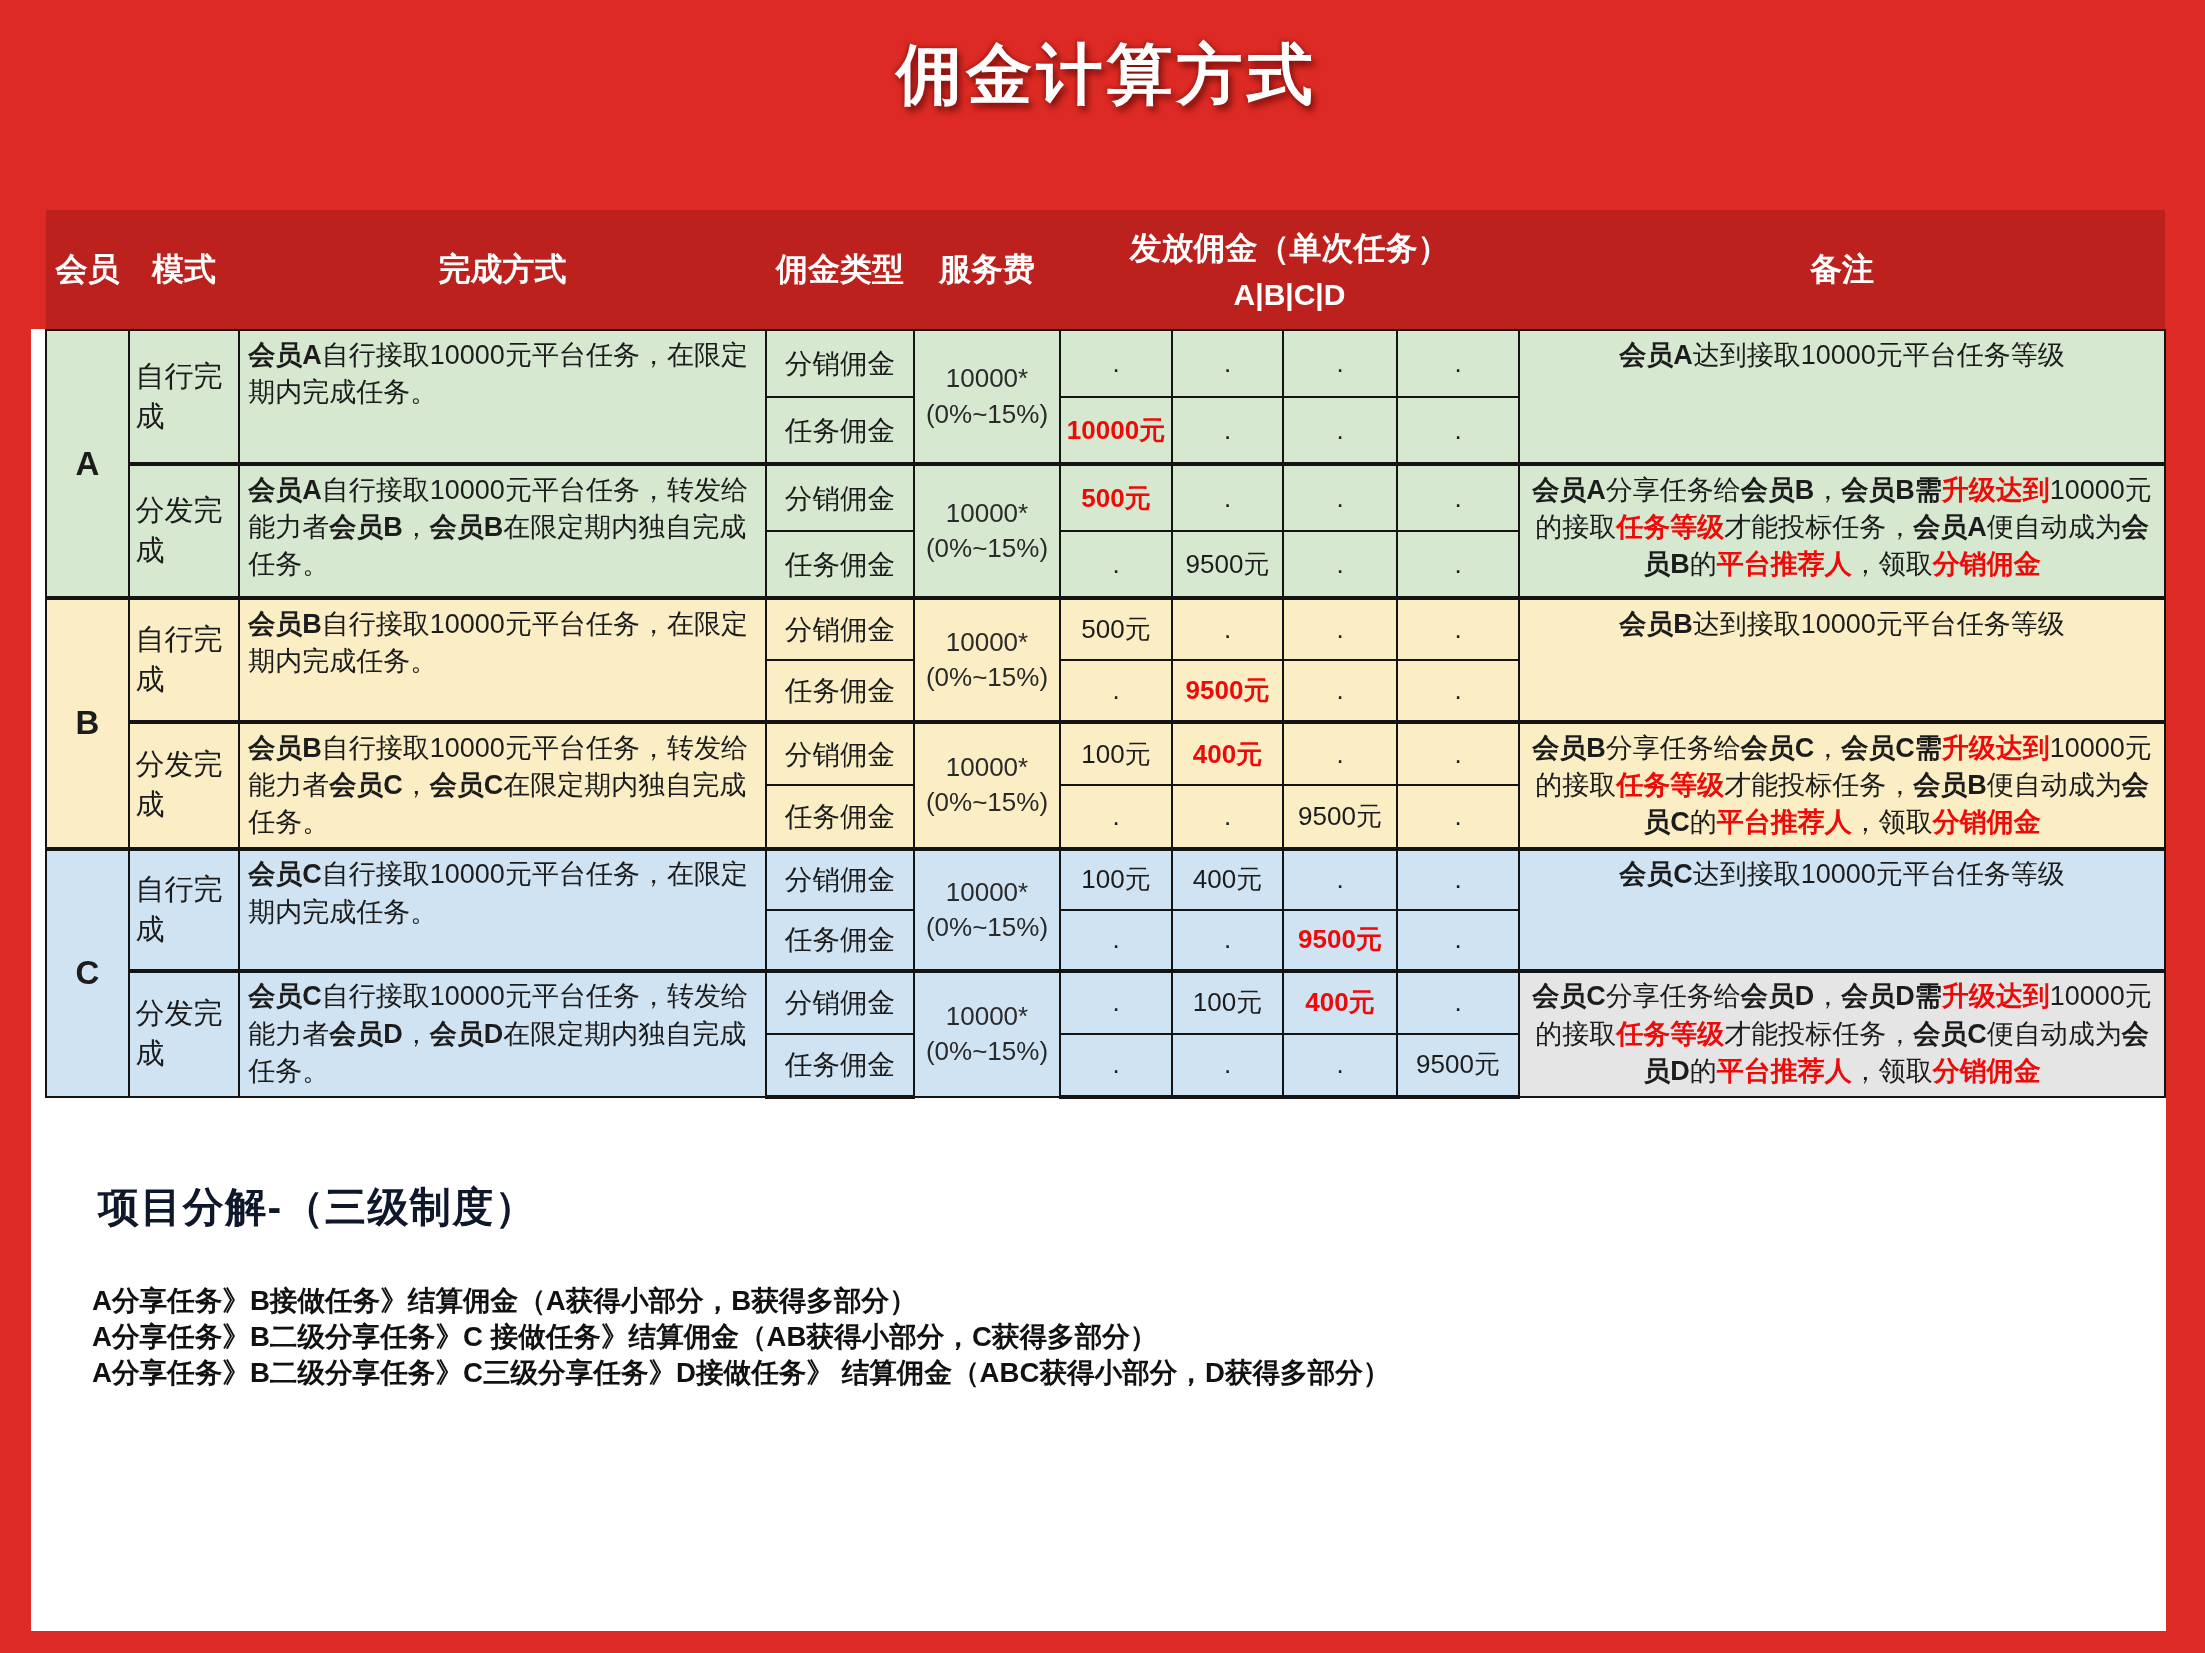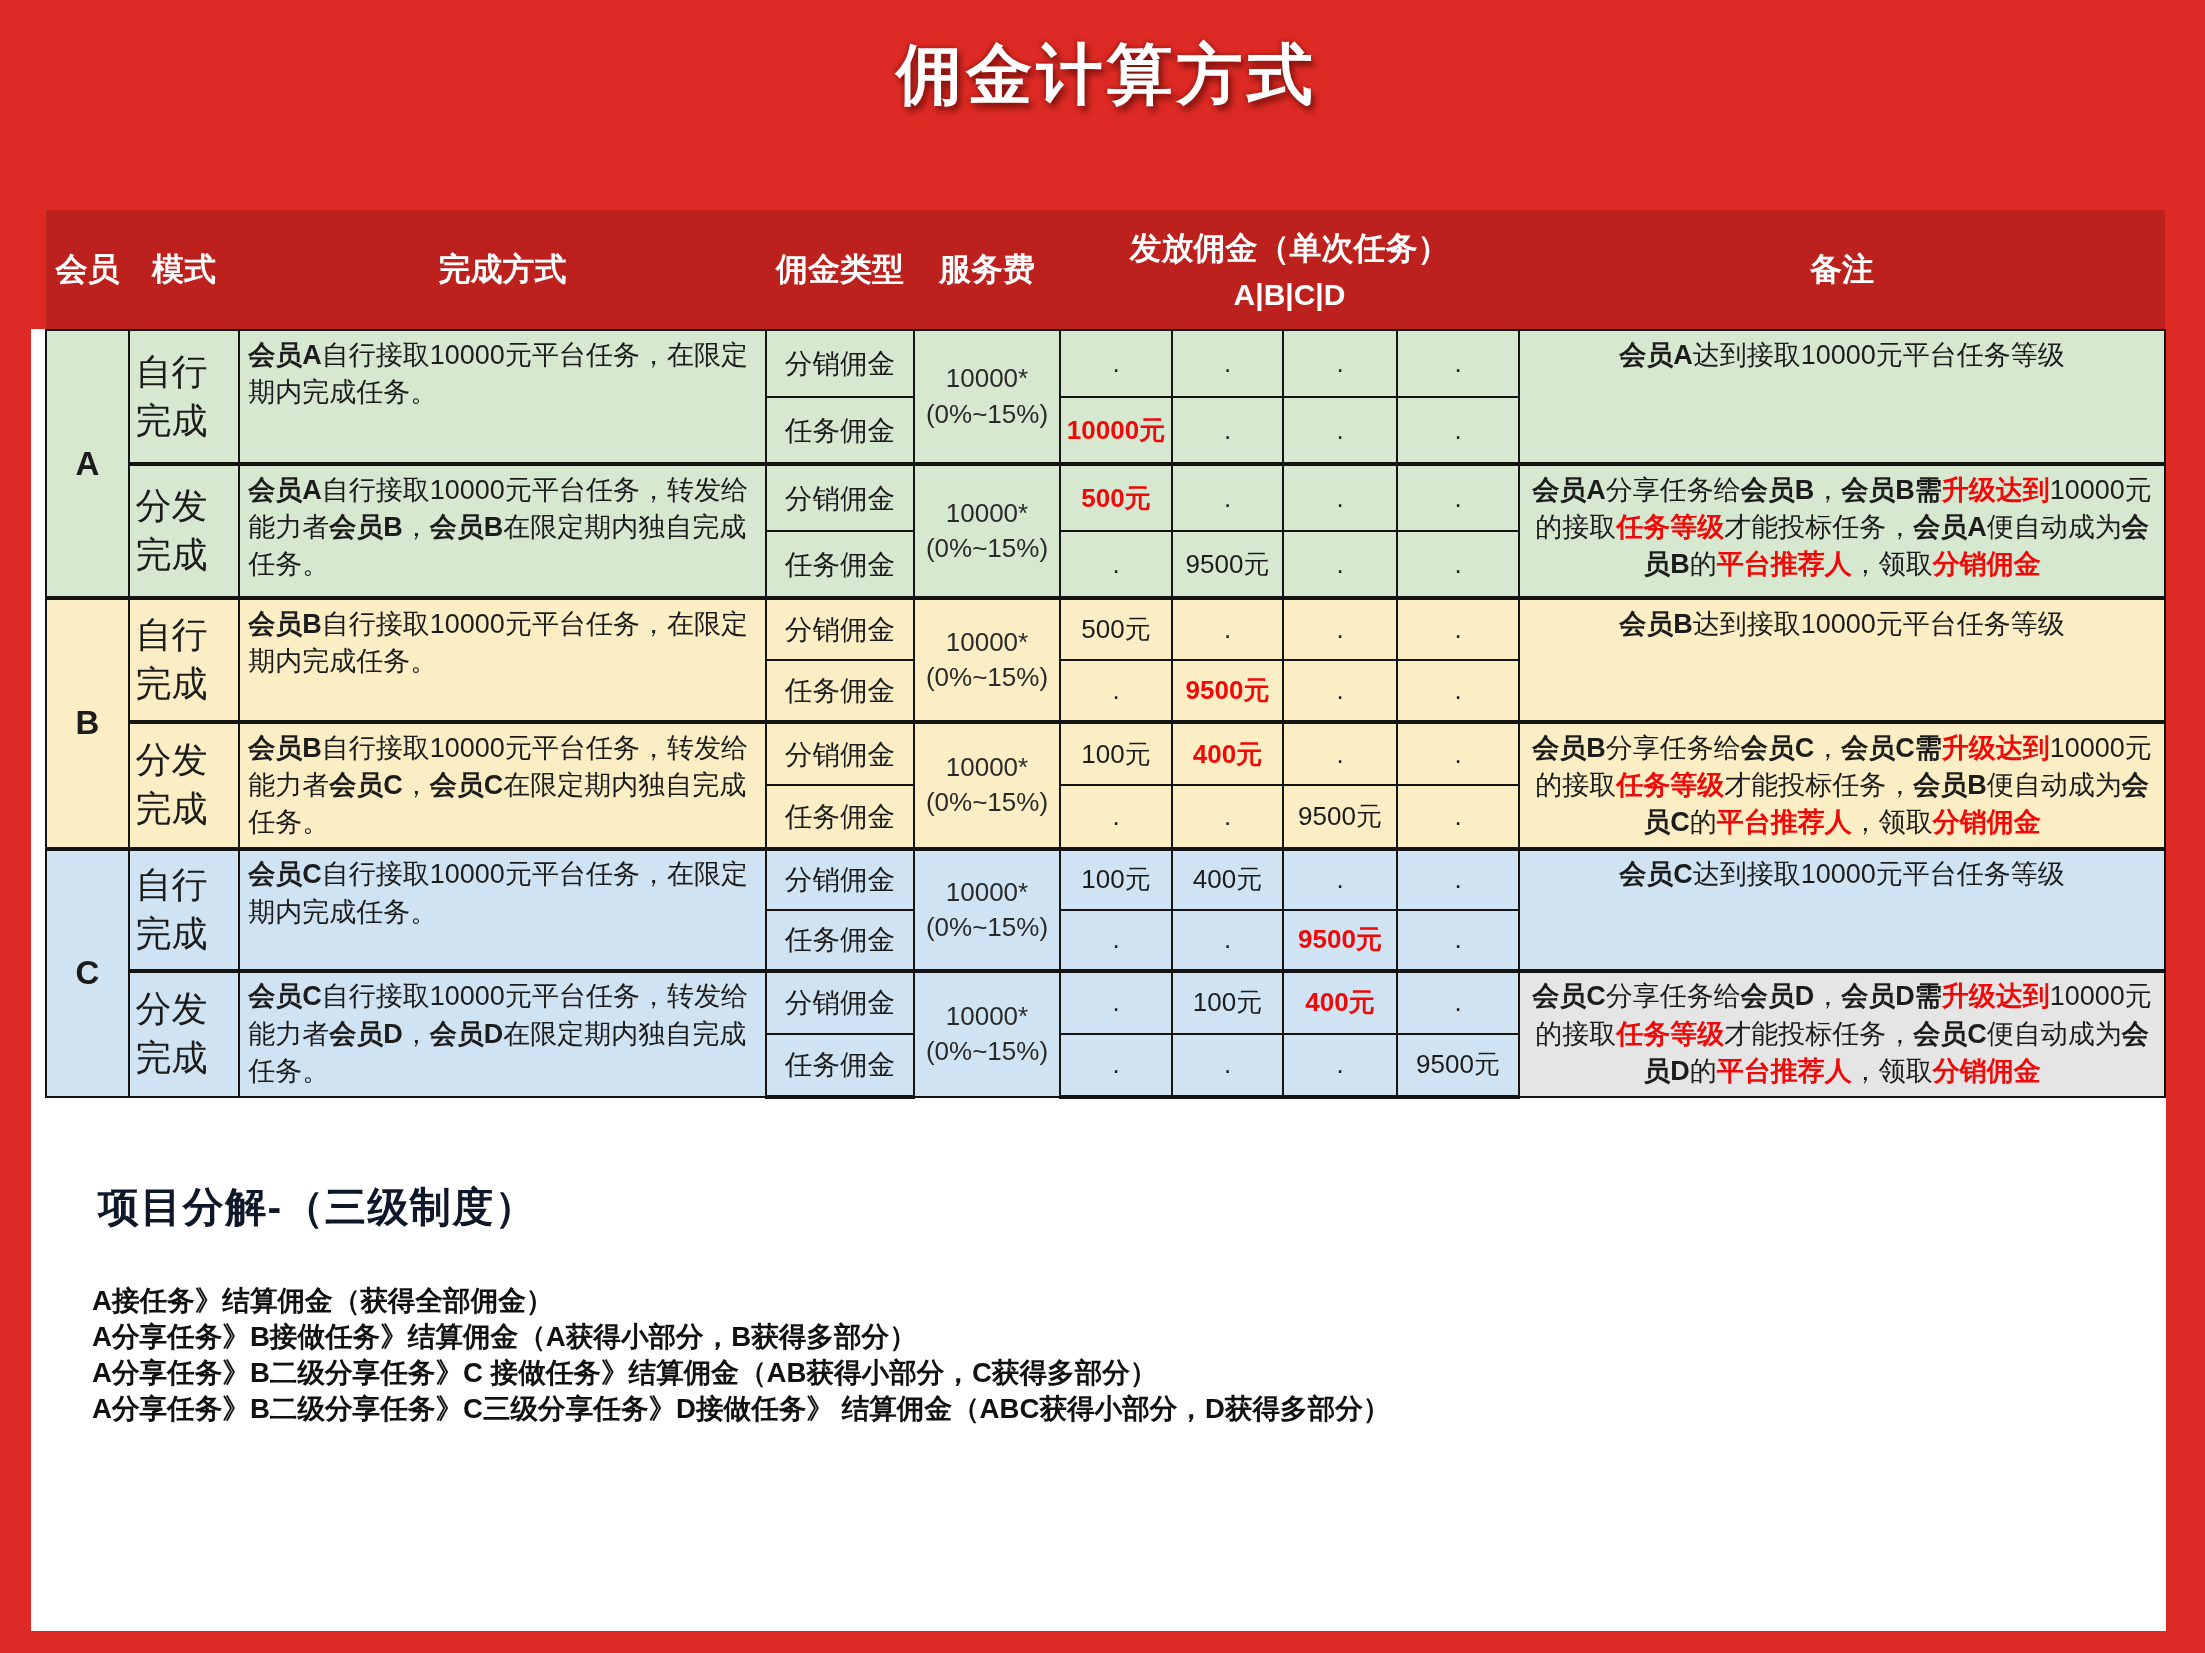--- a/index.html
+++ b/index.html
@@ -36,21 +36,21 @@
     vertical-align:middle;
   }
   tbody tr.mode-first td{border-top-width:4.8px;}
   tbody tr.body-first td{border-top-width:2.1px;}
   tbody tr.body-last td{border-bottom-width:4.8px;}
   tr.sec-a{height:67px;} tr.sec-a td{background:#d6e8d0;}
   tr.sec-b{height:62px;} tr.sec-b td{background:#fbeec4;}
   tr.sec-c{height:61px;} tr.sec-c td{background:#cfe3f2;}
   tbody td.remark.alt{background:#e5e5e5;}
   td.member{text-align:center;font-size:33px;font-weight:600;}
-  td.mode{text-align:left;padding-left:5.5px;font-size:36px;}
+  td.mode{text-align:left;padding-left:5.5px;font-size:29px;}
   td.desc{vertical-align:top;text-align:left;padding:5.5px 8.3px;font-size:27px;line-height:1.38;}
   td.ctype{text-align:center;font-size:27.6px;}
   td.fee{text-align:center;font-size:26px;line-height:1.35;color:#2a2a2a;}
   td.val{text-align:center;font-size:26px;}
   td.remark{vertical-align:top;text-align:center;padding:5.5px 8.3px;font-size:27px;line-height:1.38;}
   .seg-b{font-weight:bold;margin-top:28px;}
   .seg-r{color:#ee0a08;font-weight:bold;}
   h2.project-heading{
     position:absolute;left:90px;top:1172px;margin:8px;
     font-family:Liberation Sans, sans-serif;font-weight:900;
@@ -223,18 +223,17 @@
         <td class="val">.</td>
         <td class="val">.</td>
         <td class="val">.</td>
         <td class="val">9500元</td>
       </tr>
     </tbody>
 </table>
 
 <h2 class="project-heading">项目分解-（三级制度）</h2>
 <div class="project-lines" id="project-lines">
-    <div>A接任务》结算佣金（获得全部佣金）</div>
     <div>A分享任务》B接做任务》结算佣金（A获得小部分，B获得多部分）</div>
     <div>A分享任务》B二级分享任务》C 接做任务》结算佣金（AB获得小部分，C获得多部分）</div>
     <div>A分享任务》B二级分享任务》C三级分享任务》D接做任务》 结算佣金（ABC获得小部分，D获得多部分）</div>
   </div>
 
 
 </body></html>

